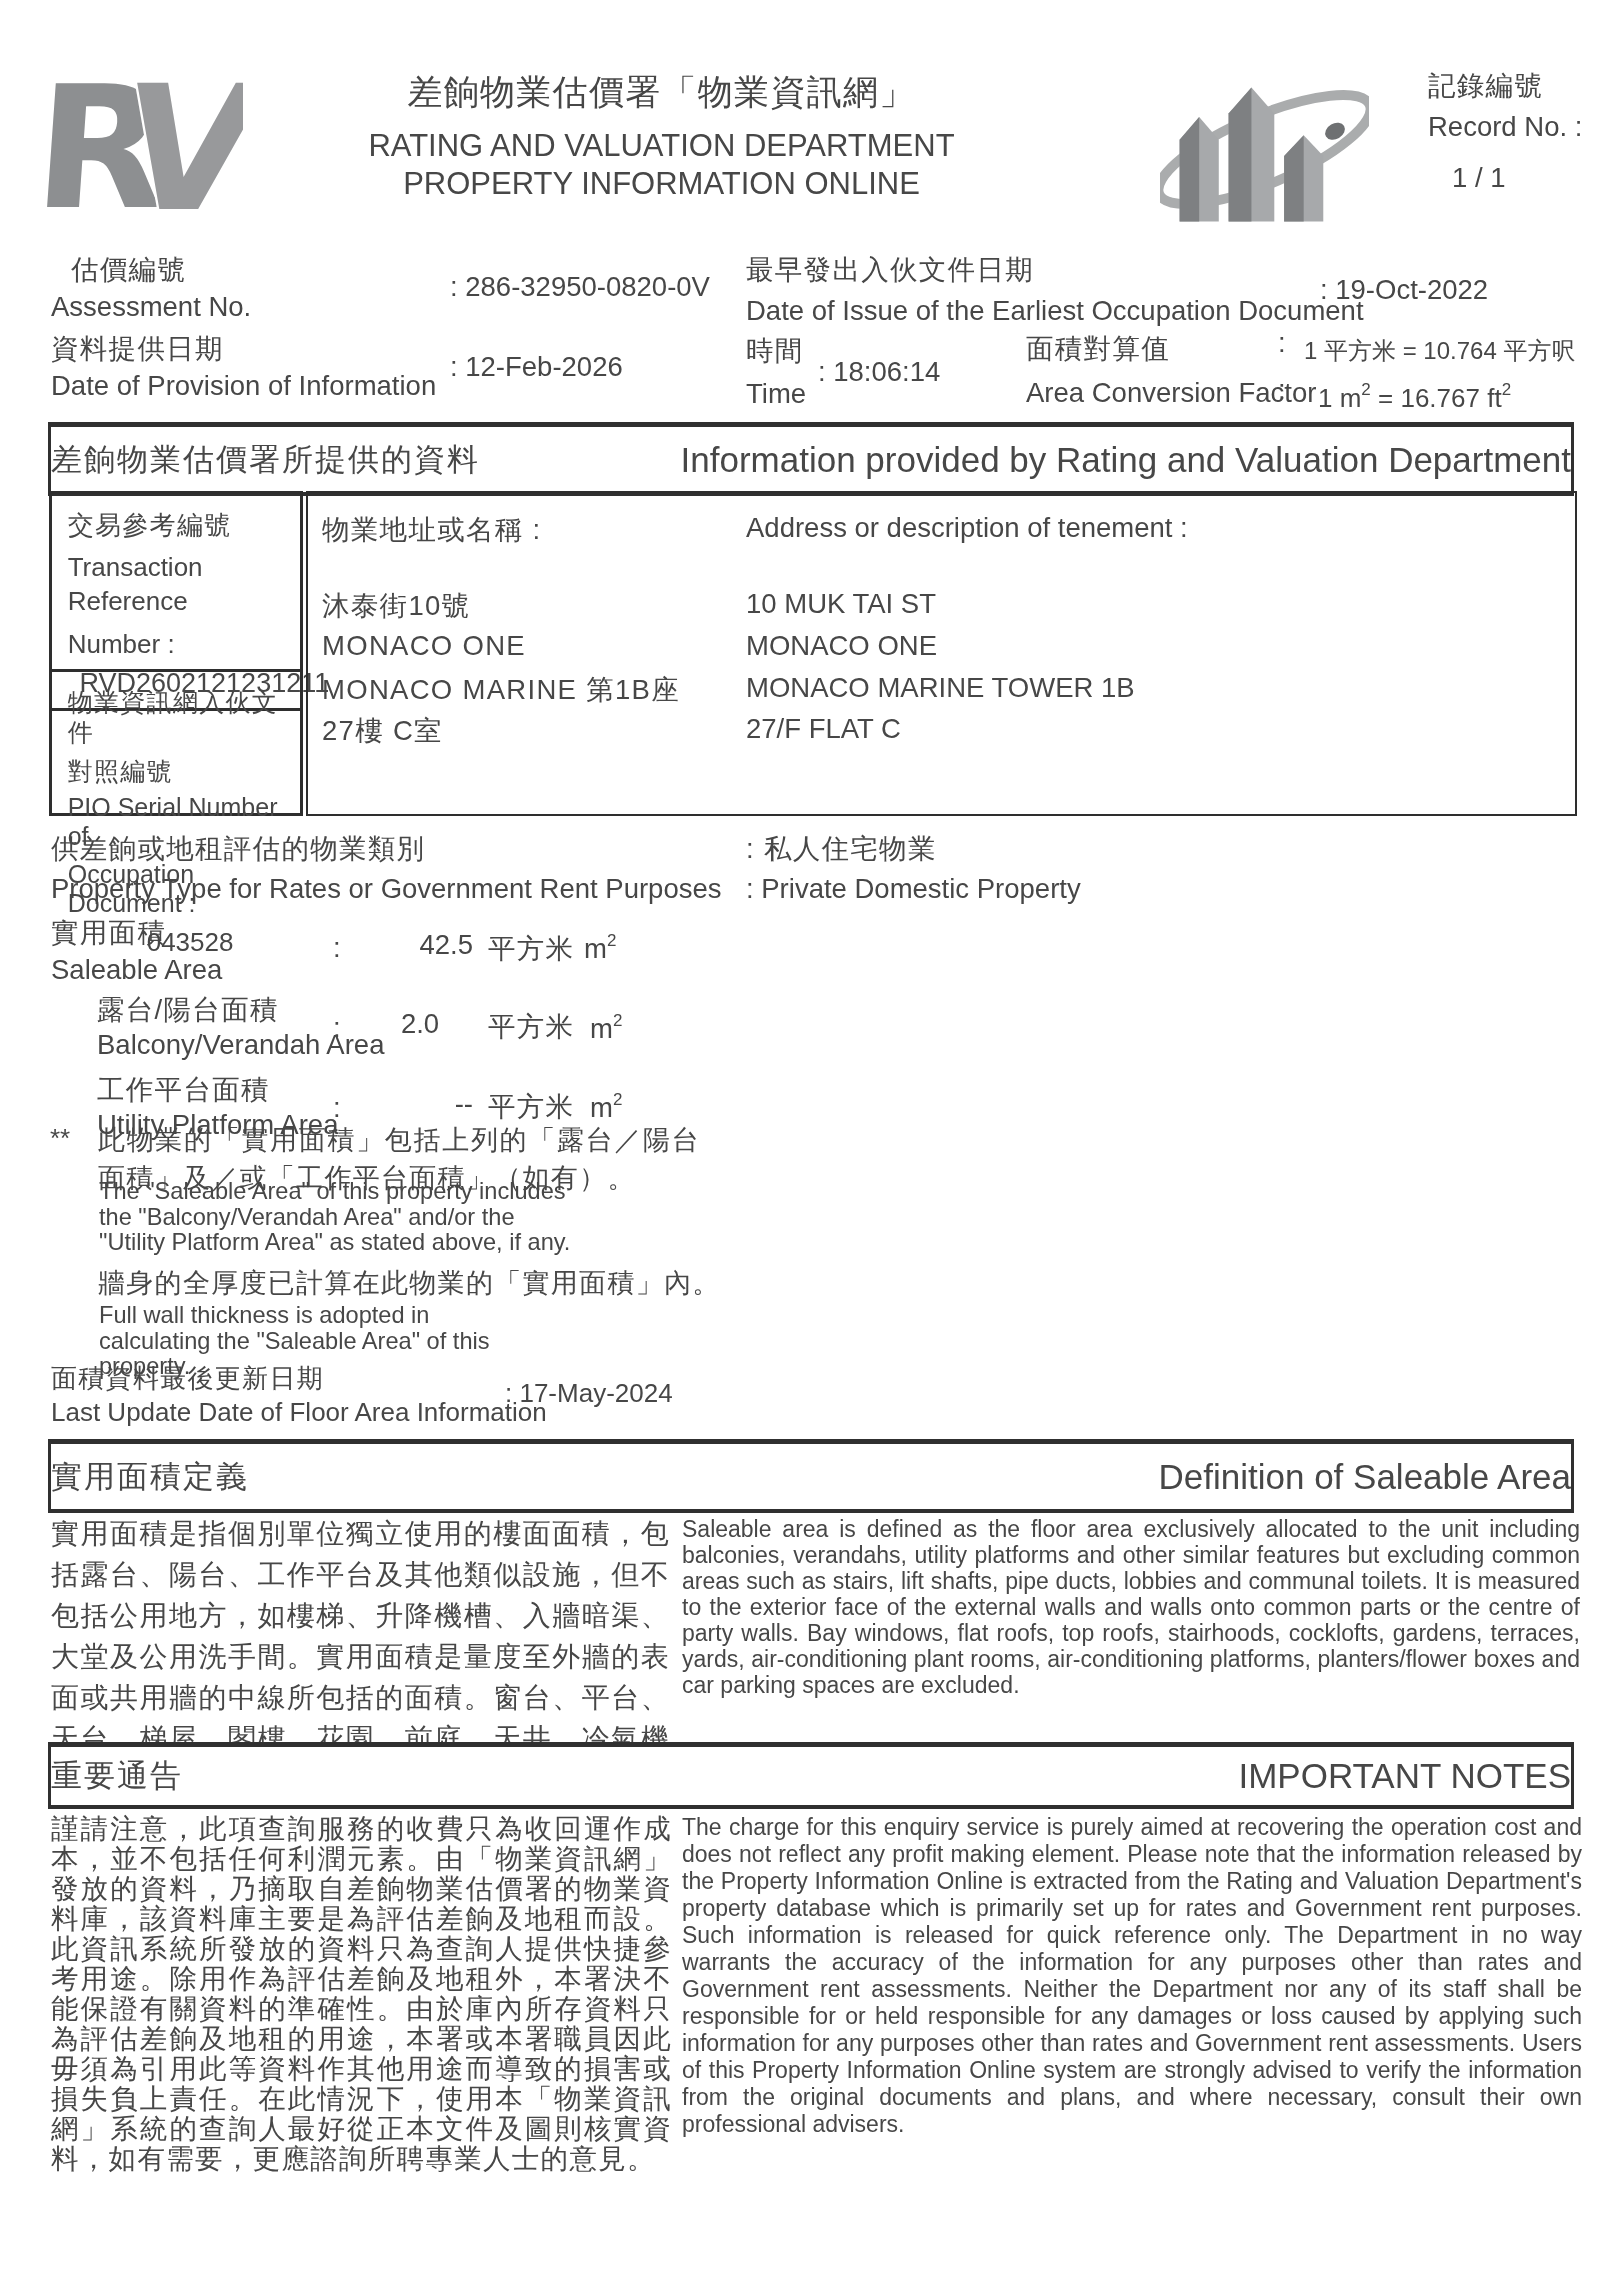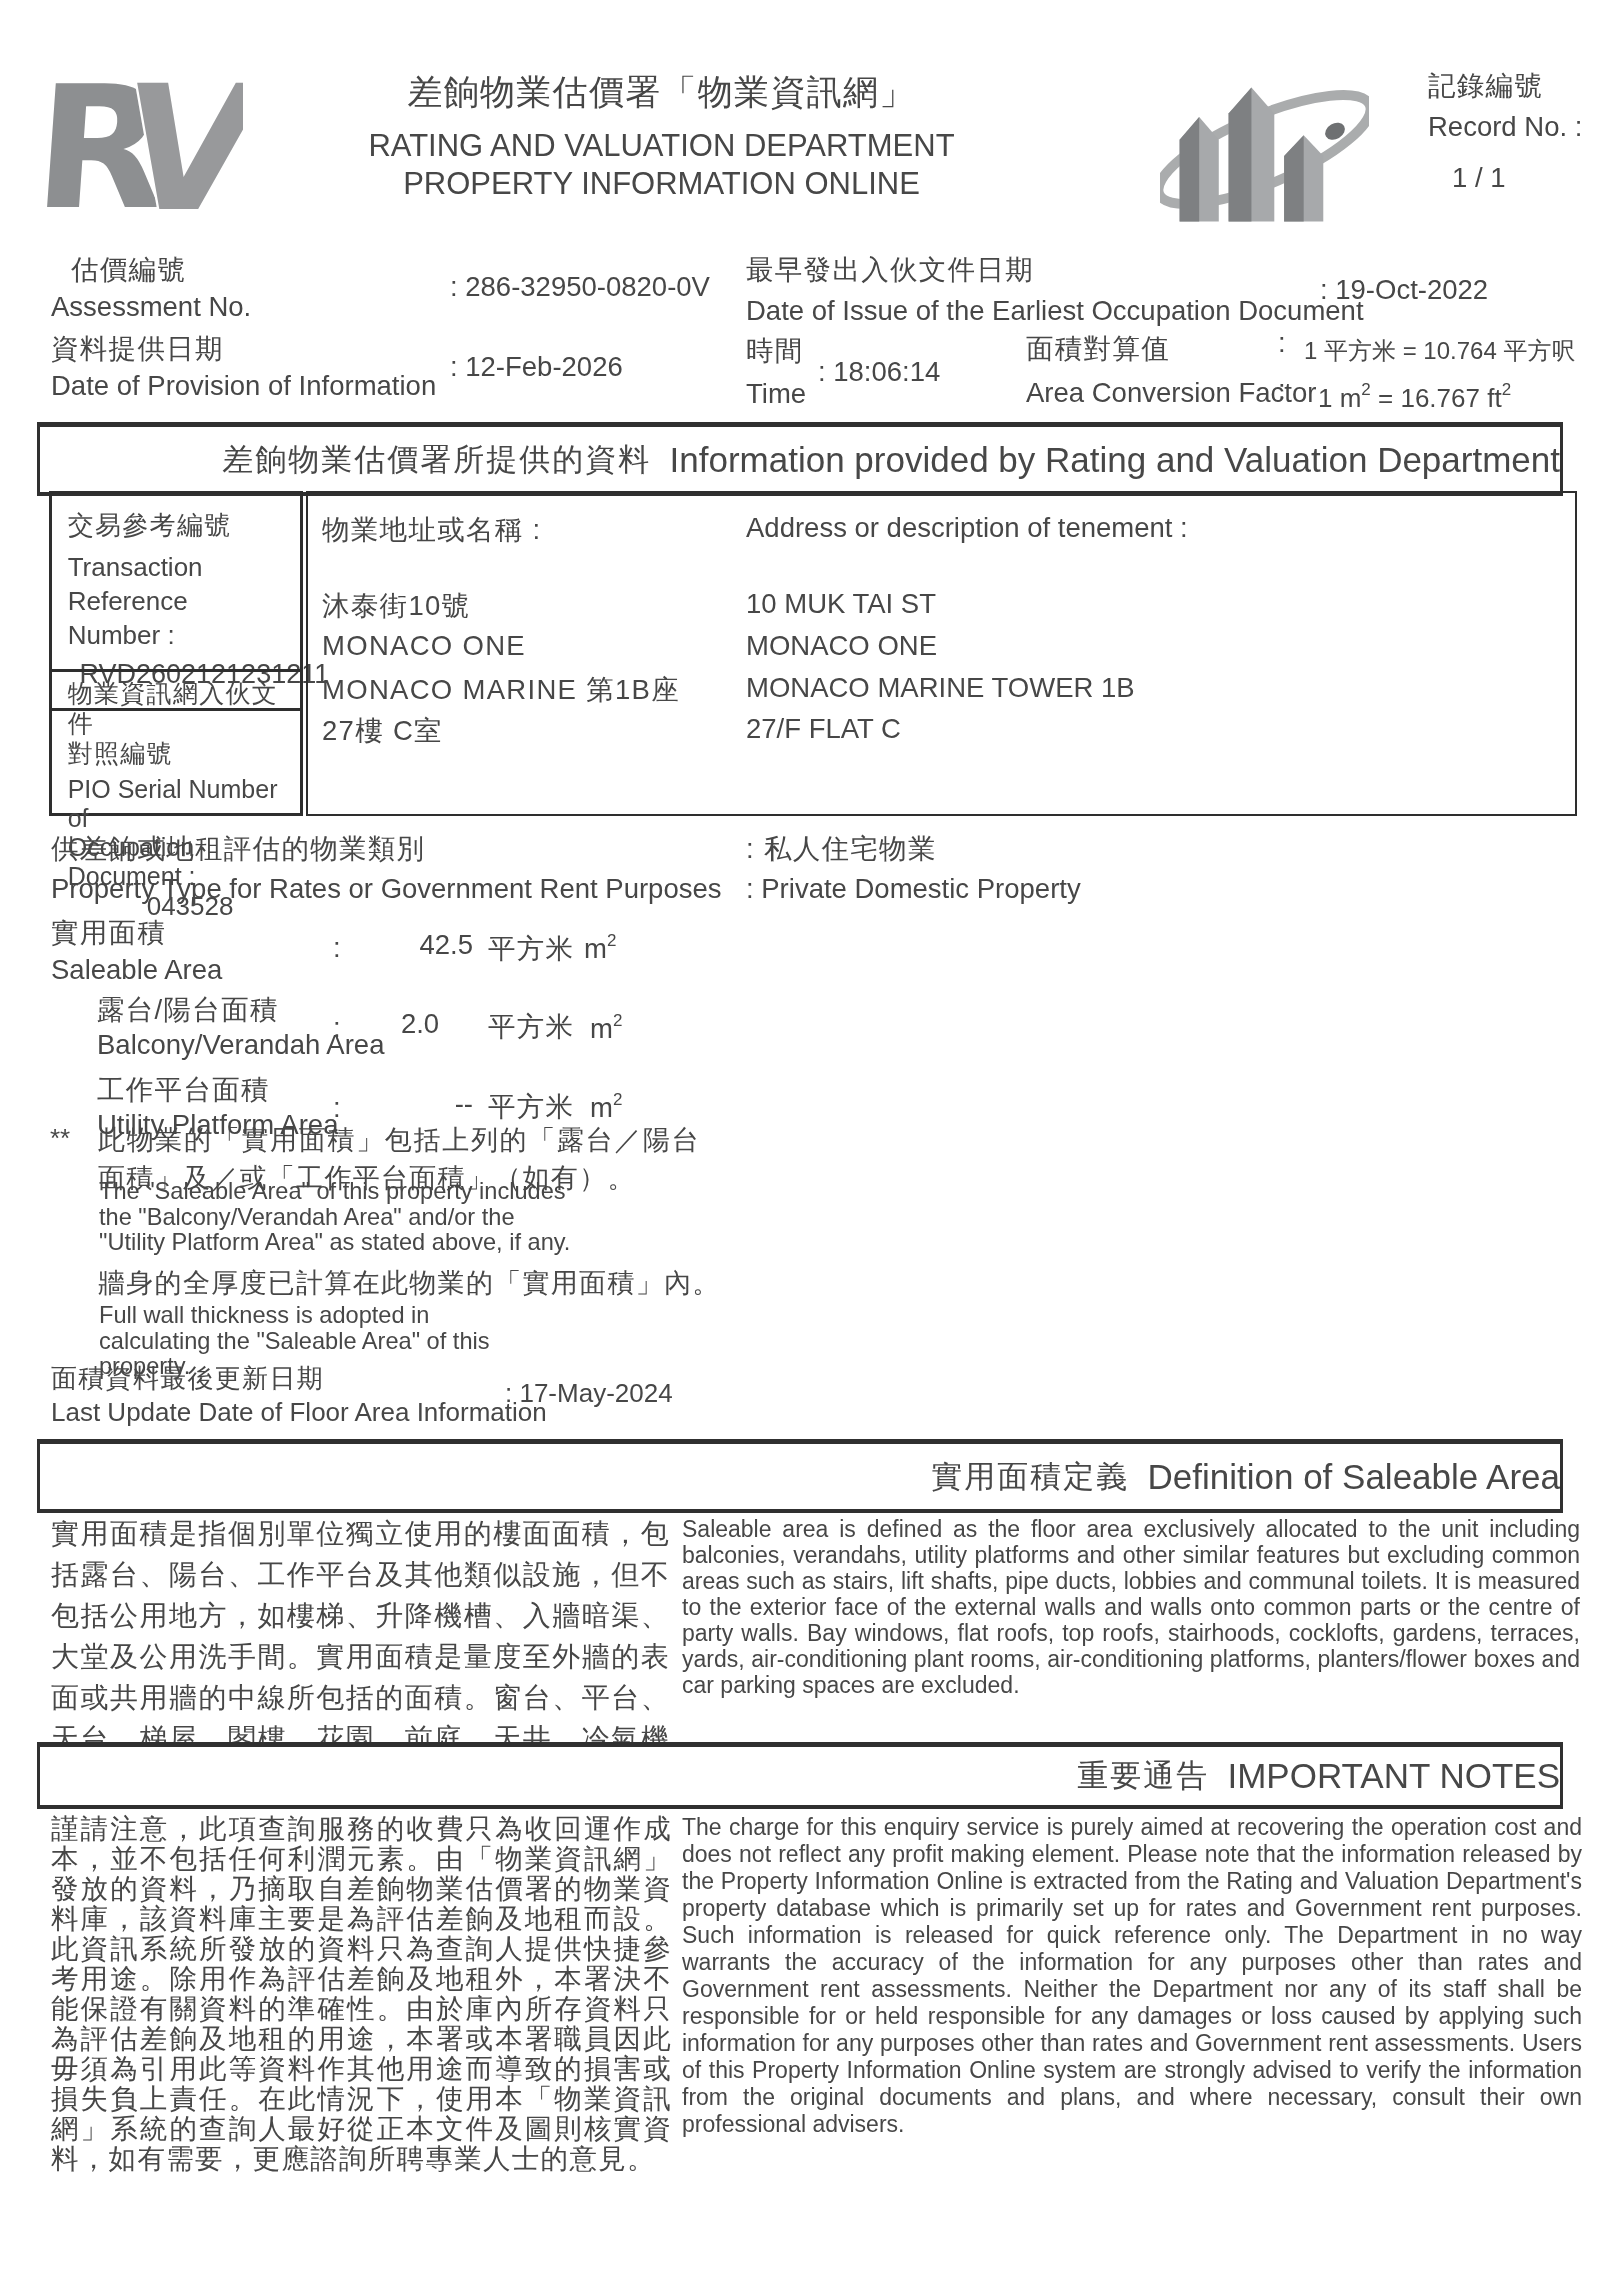--- a/index.html
+++ b/index.html
@@ -15,34 +15,34 @@
   .zh{letter-spacing:1.3px;}
   .center{text-align:center;}
   
   .logo-rv{
     position:absolute;left:47px;top:60px;width:196px;height:164px;
   }
   .bld{position:absolute;left:1160px;top:58px;width:209px;height:170px;}
   .rec-label{font-size:27.5px;}
   
   .banner{
-    position:absolute;left:37px;width:1520px;
+    position:absolute;left:48px;width:1520px;
     border:3.3px solid #303030;border-top-width:5.2px;border-bottom-width:4.6px;
-    display:flex;align-items:center;justify-content:flex-end;
+    display:flex;align-items:center;justify-content:space-between;
     background:#fff;
   }
   .banner .t-zh{font-size:31px;letter-spacing:2px;margin-right:18.3px;}
   .banner .t-en{font-size:35px;}
   
   .refbox{
     position:absolute;left:49px;width:254px;
     border:3.3px solid #2e2e2e;box-sizing:border-box;
     padding:10.5px 0 0 15.7px;
   }
-  .refbox div{line-height:34px;}
+  .refbox div{line-height:34px;margin-top:9px;}
   .addrbox{
     position:absolute;left:306px;top:491px;width:1271px;height:325px;
     border:2.6px solid #2e2e2e;box-sizing:border-box;
   }
   .field-lbl{font-size:27.5px;}
   .field-val{font-size:27.5px;}
   .small-sup{font-size:17px;vertical-align:11.8px;}
   .just{white-space:normal;text-align:justify;text-justify:inter-word;}
   .just-zh{white-space:normal;text-align:justify;text-justify:inter-character;}
 </style>

